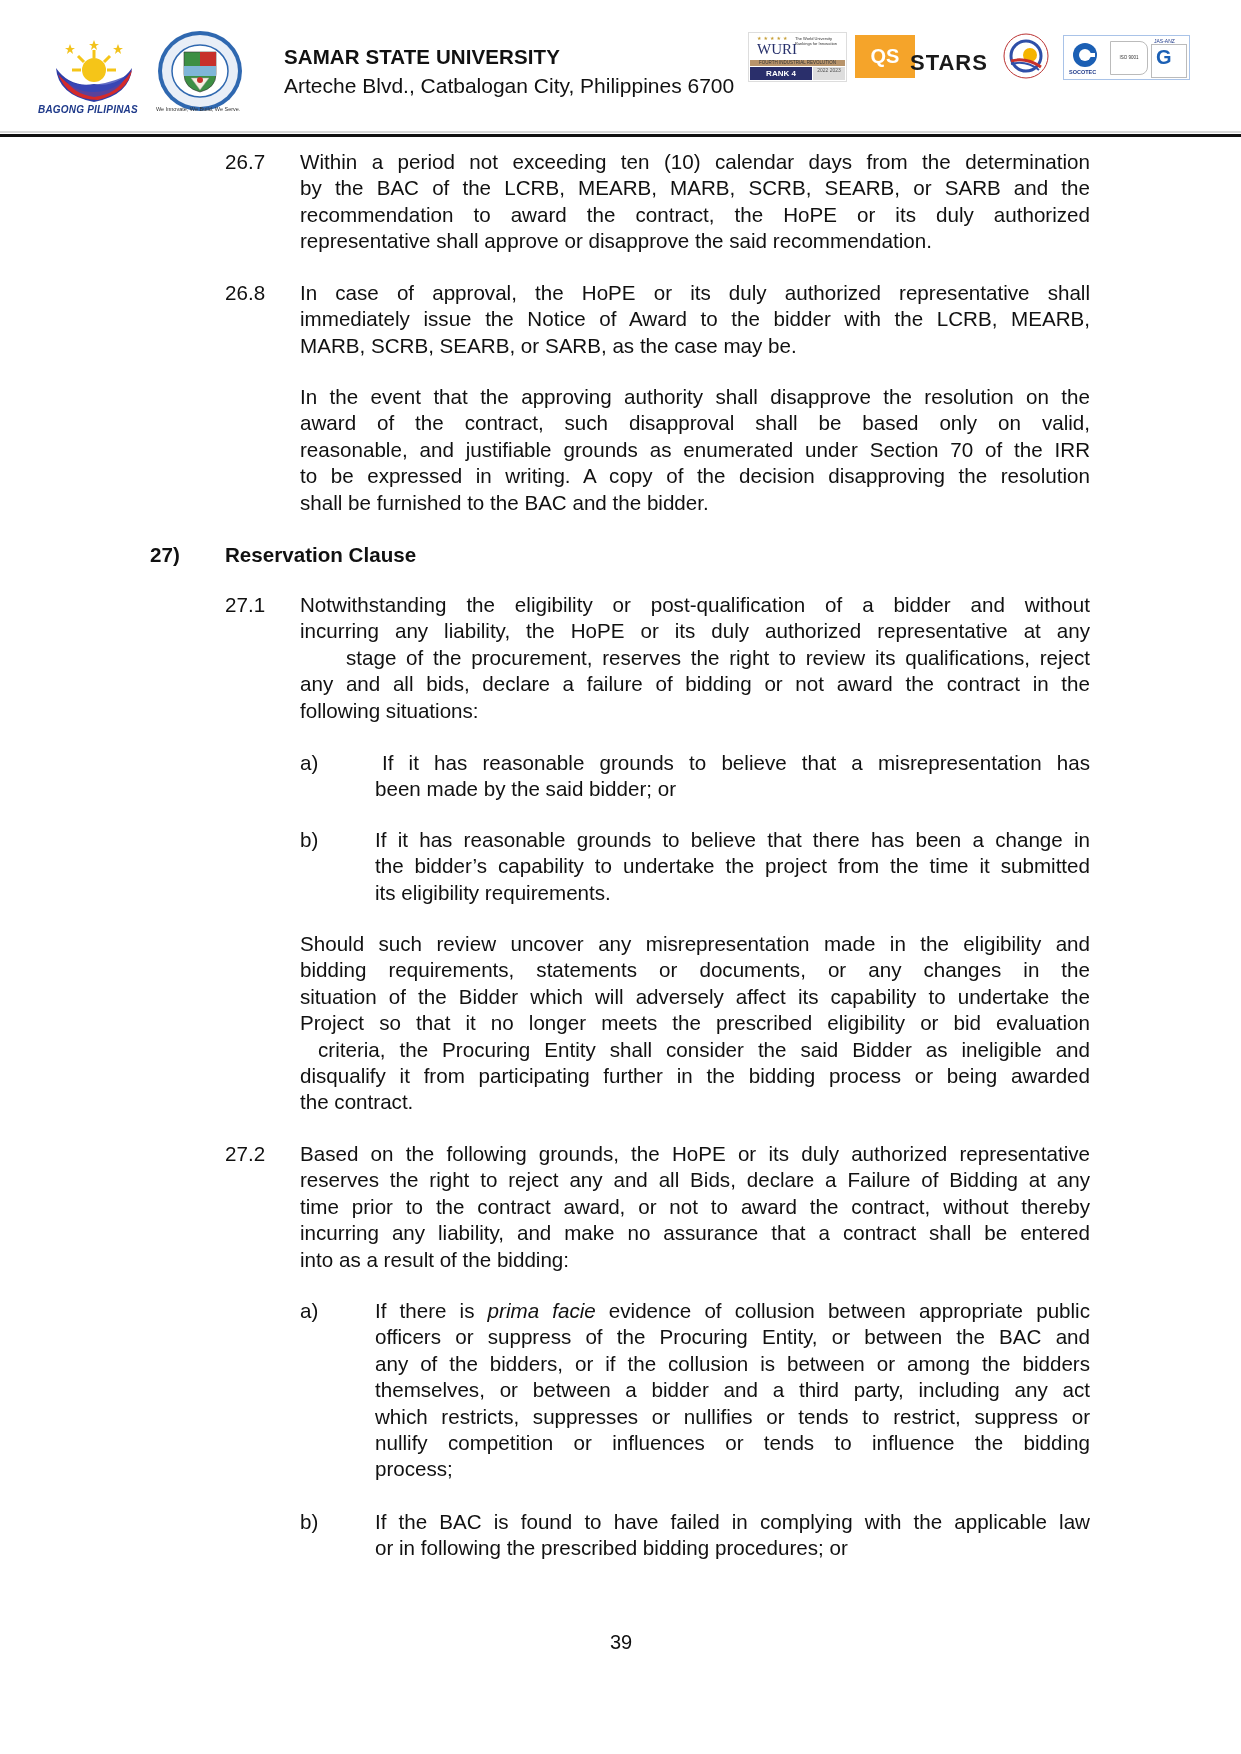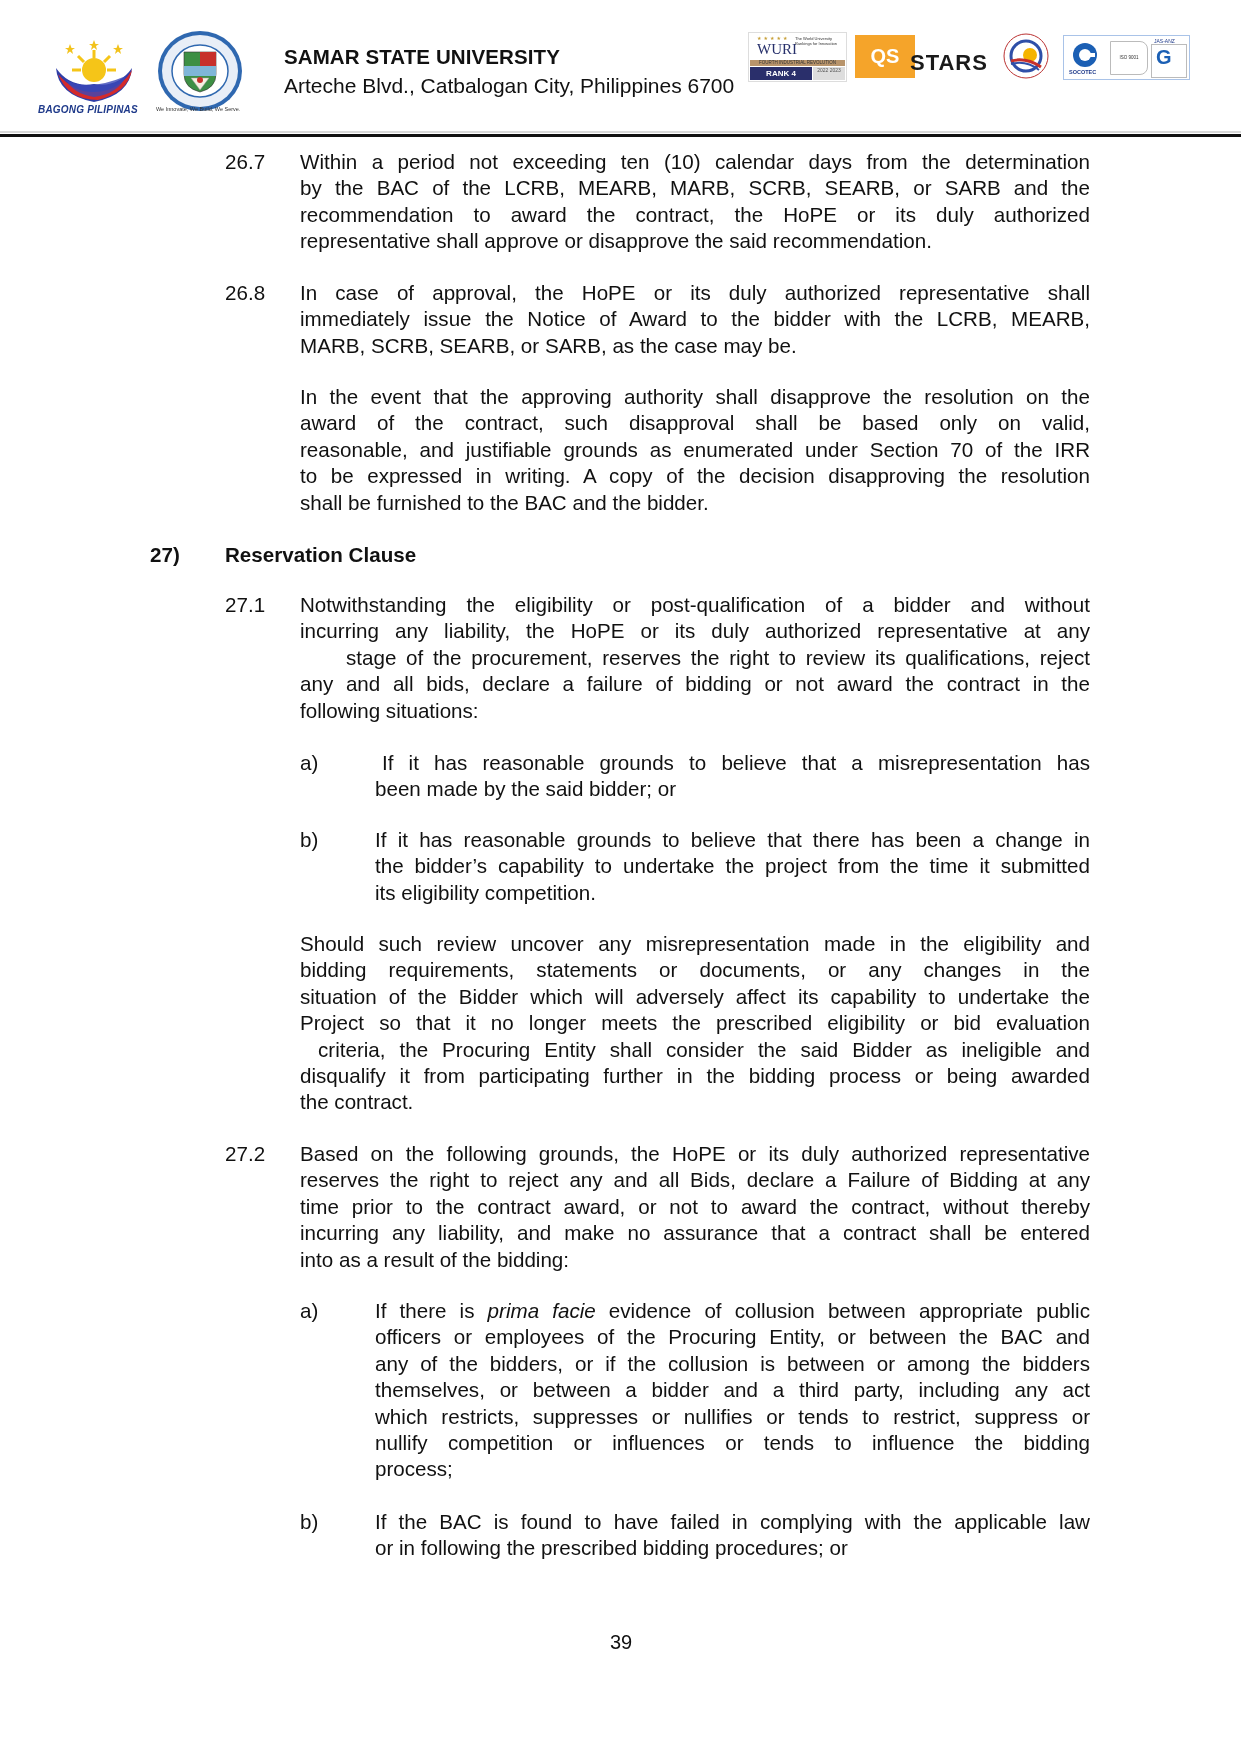--- a/index.html
+++ b/index.html
@@ -169,21 +169,21 @@
       <div style="text-align: justify; text-align-last: justify; margin-left: 7px;">If it has reasonable grounds to believe that a misrepresentation has</div>
       <div>been made by the said bidder; or</div>
     </div>
   </div>
 
   <div class="blk" style="top:827px;left:0;right:0;">
     <span class="sub-lbl">b)</span>
     <div class="sub-body">
       <div style="text-align: justify; text-align-last: justify;">If it has reasonable grounds to believe that there has been a change in</div>
       <div style="text-align: justify; text-align-last: justify;">the bidder’s capability to undertake the project from the time it submitted</div>
-      <div>its eligibility competition.</div>
+      <div>its eligibility requirements.</div>
     </div>
   </div>
 
   <div class="blk" style="top:931px;left:0;right:0;">
     <div class="body">
       <div style="text-align: justify; text-align-last: justify;">Should such review uncover any misrepresentation made in the eligibility and</div>
       <div style="text-align: justify; text-align-last: justify;">bidding requirements, statements or documents, or any changes in the</div>
       <div style="text-align: justify; text-align-last: justify;">situation of the Bidder which will adversely affect its capability to undertake the</div>
       <div style="text-align: justify; text-align-last: justify;">Project so that it no longer meets the prescribed eligibility or bid evaluation</div>
       <div style="text-align: justify; text-align-last: justify; margin-left: 18px;">criteria, the Procuring Entity shall consider the said Bidder as ineligible and</div>
@@ -200,21 +200,21 @@
       <div style="text-align: justify; text-align-last: justify;">time prior to the contract award, or not to award the contract, without thereby</div>
       <div style="text-align: justify; text-align-last: justify;">incurring any liability, and make no assurance that a contract shall be entered</div>
       <div>into as a result of the bidding:</div>
     </div>
   </div>
 
   <div class="blk" style="top:1298px;left:0;right:0;">
     <span class="sub-lbl">a)</span>
     <div class="sub-body">
       <div style="text-align: justify; text-align-last: justify;"><span>If there is </span><i class="em">prima facie</i><span> evidence of collusion between appropriate public</span></div>
-      <div style="text-align: justify; text-align-last: justify;">officers or employees of the Procuring Entity, or between the BAC and</div>
+      <div style="text-align: justify; text-align-last: justify;">officers or suppress of the Procuring Entity, or between the BAC and</div>
       <div style="text-align: justify; text-align-last: justify;">any of the bidders, or if the collusion is between or among the bidders</div>
       <div style="text-align: justify; text-align-last: justify;">themselves, or between a bidder and a third party, including any act</div>
       <div style="text-align: justify; text-align-last: justify;">which restricts, suppresses or nullifies or tends to restrict, suppress or</div>
       <div style="text-align: justify; text-align-last: justify;">nullify competition or influences or tends to influence the bidding</div>
       <div>process;</div>
     </div>
   </div>
 
   <div class="blk" style="top:1509px;left:0;right:0;">
     <span class="sub-lbl">b)</span>

